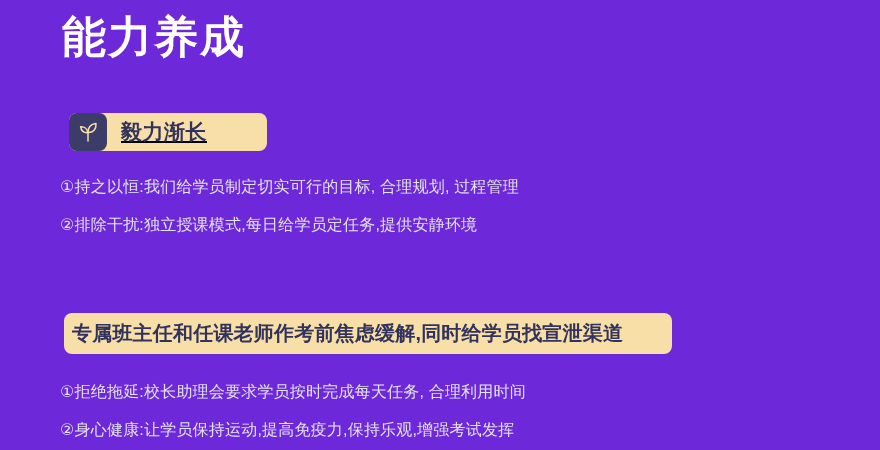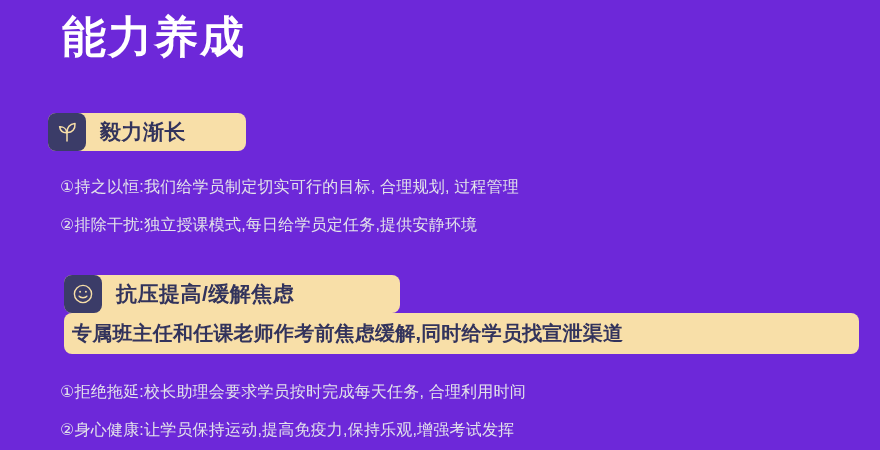--- a/index.html
+++ b/index.html
@@ -40,23 +40,24 @@
     position: absolute;
     display: flex;
     align-items: center;
     background: #f8dfa8;
     border-radius: 8px;
     height: 38px;
     box-sizing: border-box;
     padding-right: 18px;
   }
   .badge-1 {
-    left: 48px;
+    left: 69px;
     top: 113px;
     width: 198px;
+    text-decoration: underline;
   }
   .badge-2 {
     left: 64px;
     top: 275px;
     width: 336px;
     z-index: 3;
   }
 
   .badge-icon {
     width: 38px;
@@ -78,21 +79,21 @@
     color: #32335c;
     white-space: nowrap;
     letter-spacing: 0.5px;
   }
 
   
   .highlight-bar {
     position: absolute;
     left: 64px;
     top: 313px;
-    width: 795px;
+    width: 608px;
     height: 41px;
     background: #f8dfa8;
     border-radius: 8px;
     display: flex;
     align-items: center;
     box-sizing: border-box;
     padding-left: 8px;
     z-index: 2;
   }
   .highlight-text {
@@ -133,31 +134,20 @@
         <path d="M11.7 12.8 C8.0 13.0 5.2 10.6 4.6 6.7 C8.6 6.5 11.5 8.9 11.7 12.8 Z"></path>
       </svg>
     </span>
     <span class="badge-label">毅力渐长</span>
   </div>
 
   <div class="body-line line-a2">②排除干扰:独立授课模式,每日给学员定任务,提供安静环境</div>
 
   <div class="body-line line-a1">①持之以恒:我们给学员制定切实可行的目标, 合理规划, 过程管理</div>
 
-  <div class="badge badge-2">
-    <span class="badge-icon">
-      <svg width="24" height="24" viewBox="0 0 24 24" fill="none" stroke="#f8dfa8" stroke-width="1.4" stroke-linecap="round">
-        <circle cx="12" cy="12" r="8.6"></circle>
-        <circle cx="9.1" cy="9.8" r="0.95" fill="#f8dfa8" stroke="none"></circle>
-        <circle cx="14.9" cy="9.8" r="0.95" fill="#f8dfa8" stroke="none"></circle>
-        <path d="M8.1 14.2 C9.3 16.2 14.7 16.2 15.9 14.2"></path>
-      </svg>
-    </span>
-    <span class="badge-label">抗压提高/缓解焦虑</span>
-  </div>
 
   <div class="highlight-bar">
     <span class="highlight-text">专属班主任和任课老师作考前焦虑缓解,同时给学员找宣泄渠道</span>
   </div>
 
   <div class="body-line line-b2">②身心健康:让学员保持运动,提高免疫力,保持乐观,增强考试发挥</div>
 
   <div class="body-line line-b1">①拒绝拖延:校长助理会要求学员按时完成每天任务, 合理利用时间</div>
 
 </div>

